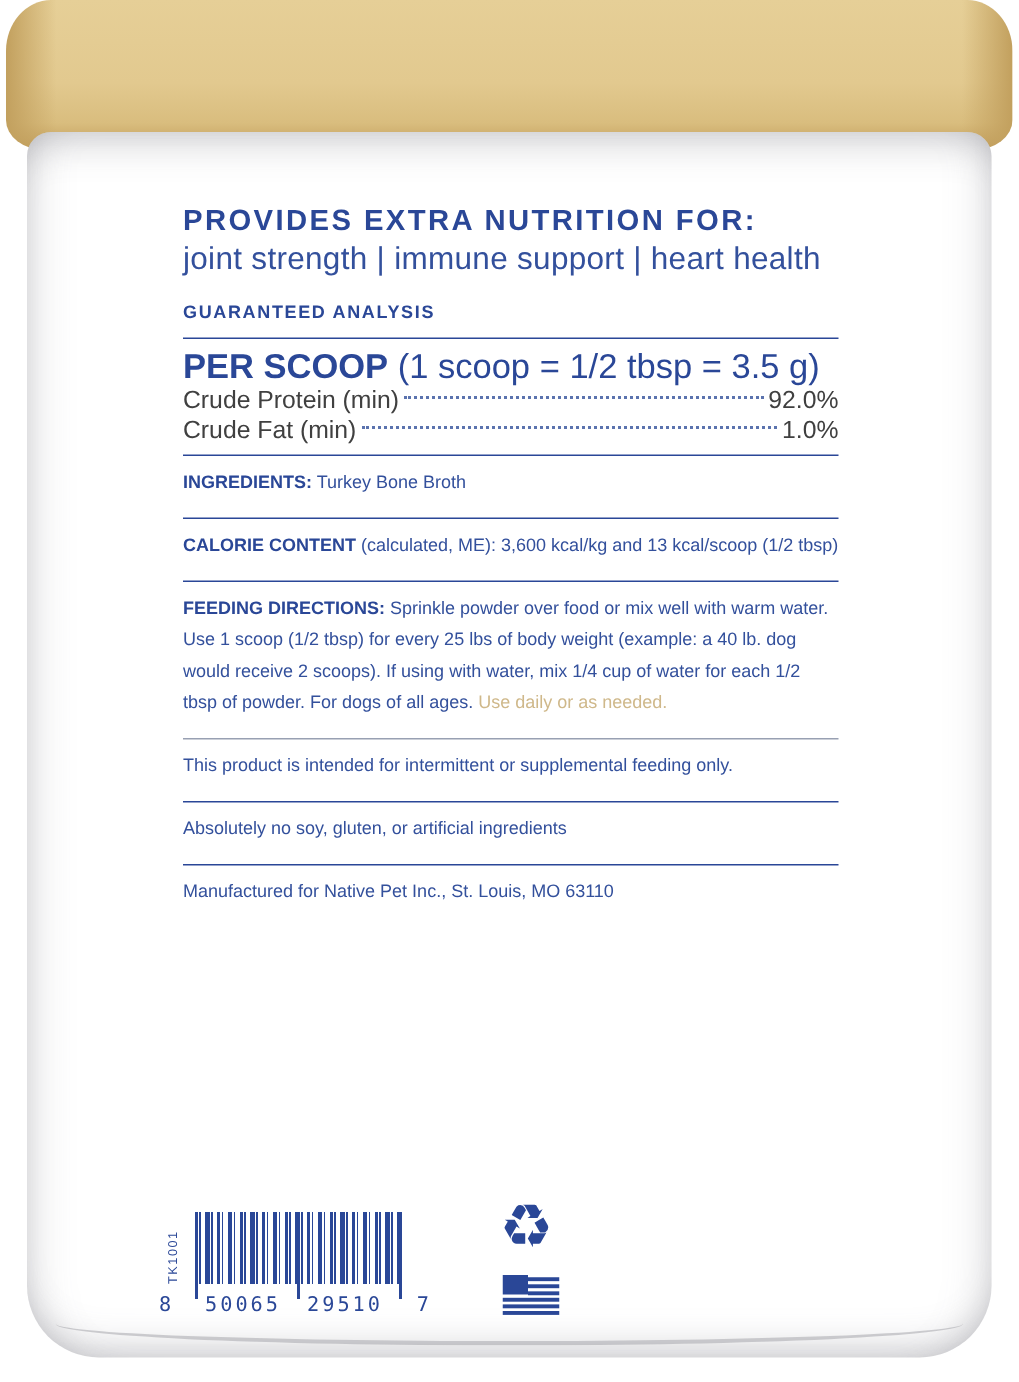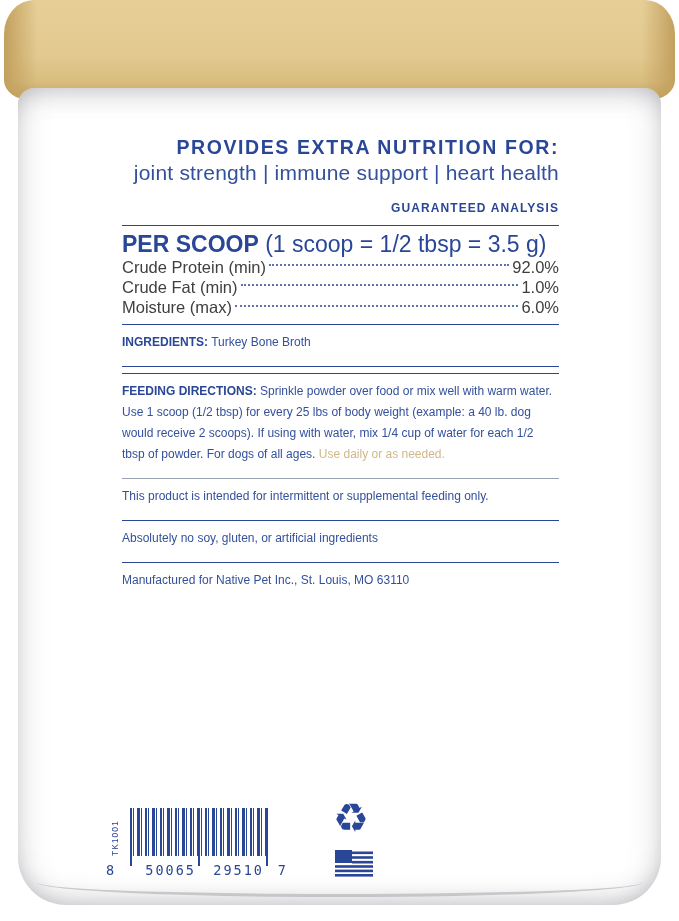--- a/index.html
+++ b/index.html
@@ -28,21 +28,21 @@
   .body-panel::after {
     content:""; position:absolute; left:3%; bottom:8px; width:94%; height:26px;
     border-bottom:3px solid rgba(150,150,158,.45); border-radius:50%;
   }
 
   
   .label-area {
     position:absolute; left:104px; top:47px; width:437px;
     color:#2a4797;
   }
-  .t-center { text-align:right; }
+  .t-center { text-align:left; }
   .provides { font-size:19.5px; font-weight:600; letter-spacing:1.6px; line-height:24px; }
   .benefits { font-size:21px; font-weight:400; letter-spacing:.2px; line-height:22px; margin-top:3px; color:#33509c; }
   .ga-title { font-size:12px; font-weight:700; letter-spacing:1.1px; line-height:22px; margin-top:13px; }
   hr.rule { border:none; border-top:1.6px solid #2a4797; margin:6px 0 0 0; }
   hr.rule-gray { border:none; border-top:1.8px solid #98a0b2; margin:6px 0 0 0; }
 
   .per-scoop { font-size:23px; line-height:22px; margin-top:7px; }
   .bold { font-weight:700; }
   .ga-table { margin-top:2px; }
   .ga-row { display:flex; align-items:center; font-size:16.5px; line-height:20.2px; color:#404040; }
@@ -68,21 +68,21 @@
       #2a4797 7px 10px, #ffffff 10px 11px,
       #2a4797 11px 12px, #ffffff 12px 15px);
   }
   .guard { position:absolute; top:4px; width:2px; height:58px; background:#2a4797; }
   .g-left { left:24px; } .g-mid { left:92px; } .g-right { left:160px; }
   .bc-digits {
     position:absolute; left:0; top:58px; width:180px; display:flex; align-items:center;
     font-family:"DejaVu Sans Mono", monospace; font-size:13.5px; color:#2a4797;
   }
   .bc-digits .d-first { width:22px; }
-  .bc-digits .d-grp  { flex:1; text-align:right; letter-spacing:2px; }
+  .bc-digits .d-grp  { flex:1; text-align:center; letter-spacing:2px; }
   .bc-digits .d-last { width:22px; text-align:right; }
 
   .recycle { position:absolute; left:315px; top:708px; font-size:40px; line-height:44px; color:#2a4797; }
   .flag { position:absolute; left:317px; top:762px; }
 </style>
 </head>
 <body>
 
 <div class="stage">
 
@@ -107,34 +107,33 @@
         <div class="ga-row">
           <span>Crude Protein (min)</span>
           <span class="ga-dots"></span>
           <span class="ga-val">92.0%</span>
         </div>
         <div class="ga-row">
           <span>Crude Fat (min)</span>
           <span class="ga-dots"></span>
           <span class="ga-val">1.0%</span>
         </div>
-        <div class="ga-row">
-          <span>Moisture (max)</span>
-          <span class="ga-dots"></span>
-          <span class="ga-val">6.0%</span>
-        </div>
       </div>
       <hr class="rule">
 
       <p class="sec">
         <span class="bold">INGREDIENTS:</span>
         <span>Turkey Bone Broth</span>
       </p>
       <hr class="rule">
 
+      <p class="sec">
+        <span class="bold">CALORIE CONTENT</span>
+        <span>(calculated, ME): 3,600 kcal/kg and 13 kcal/scoop (1/2 tbsp)</span>
+      </p>
       <hr class="rule">
 
       <p class="sec">
         <span class="bold">FEEDING DIRECTIONS:</span>
         <span>Sprinkle powder over food or mix well with warm water. Use 1 scoop (1/2 tbsp) for every 25 lbs of body weight (example: a 40 lb. dog would receive 2 scoops). If using with water, mix 1/4 cup of water for each 1/2 tbsp of powder. For dogs of all ages.</span>
         <span class="highlight">Use daily or as needed.</span>
       </p>
       <hr class="rule-gray">
 
       <p class="sec">This product is intended for intermittent or supplemental feeding only.</p>

